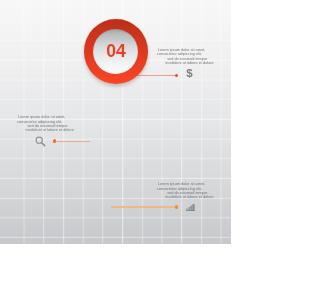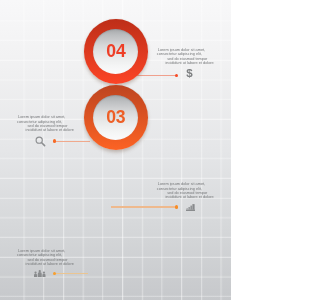--- a/index.html
+++ b/index.html
@@ -1,17 +1,17 @@
 <!DOCTYPE html>
 <html><head>
 <meta charset="utf-8">
 <style>
   html,body{margin:0;padding:0;background:#fff;}
   body{width:231px;height:300px;overflow:hidden;font-family:"Liberation Sans",sans-serif;}
-  #stage{position:relative;width:231px;height:300px;overflow:hidden;
+  #stage{position:relative;width:231px;height:244px;overflow:hidden;
     background:
       repeating-linear-gradient(to right, rgba(255,255,255,0) 0px, rgba(255,255,255,0) 18.2px, rgba(255,255,255,0.62) 19.0px, rgba(255,255,255,0) 19.7px),
       repeating-linear-gradient(to bottom, rgba(255,255,255,0) 0px, rgba(255,255,255,0) 18.2px, rgba(255,255,255,0.62) 19.0px, rgba(255,255,255,0) 19.7px),
       linear-gradient(to bottom, #f8f8f9 0%, #f1f1f2 22%, #e5e6e8 50%, #d6d8da 75%, #c6c8cb 100%);
     background-position: 5.2px 0, 0 1.8px, 0 0;
   }
   .layer{position:absolute;left:0;top:0;width:231px;height:300px;}
   .step{position:absolute;width:64.2px;height:64.6px;border-radius:50%;}
   .ring{position:absolute;inset:0;border-radius:50%;
         box-shadow:0 2.5px 3.5px rgba(110,80,60,.30), 0 0 1px rgba(120,80,60,.25);}
@@ -55,25 +55,20 @@
         <div>Lorem ipsum dolor sit amet,</div>
         <div>consectetur adipiscing elit,</div>
         <div>sed do eiusmod tempor</div>
         <div>incididunt ut labore et dolore</div>
       </div>
       <div class="icon" style="top: 67.3px; left: 184.6px;">
         <svg width="9" height="12" viewBox="0 0 9 12">
           <text x="4.5" y="9.8" font-family="Liberation Sans, sans-serif" font-size="11.5" font-weight="bold" text-anchor="middle" fill="#7e8082">$</text>
         </svg>
       </div>
-      <div class="step" style="top: 85px; left: 83.7px;">
-        <div class="ring" style="background:linear-gradient(to bottom,#bd4420,#fc6324)"></div>
-        <div class="inner"></div>
-        <div class="num" style="color:#ee5f26">03</div>
-      </div>
       <div class="txtblk" style="top: 115.1px; left: 17px;">
         <div>Lorem ipsum dolor sit amet,</div>
         <div>consectetur adipiscing elit,</div>
         <div>sed do eiusmod tempor</div>
         <div>incididunt ut labore et dolore</div>
       </div>
       <div class="icon" style="top: 135.8px; left: 34.9px;">
         <svg width="11" height="11" viewBox="0 0 11 11">
           <circle cx="4.2" cy="4.2" r="3.1" fill="none" stroke="#8d8f91" stroke-width="1.15"></circle>
           <line x1="6.5" y1="6.5" x2="9.6" y2="9.6" stroke="#8d8f91" stroke-width="1.6" stroke-linecap="round"></line>

